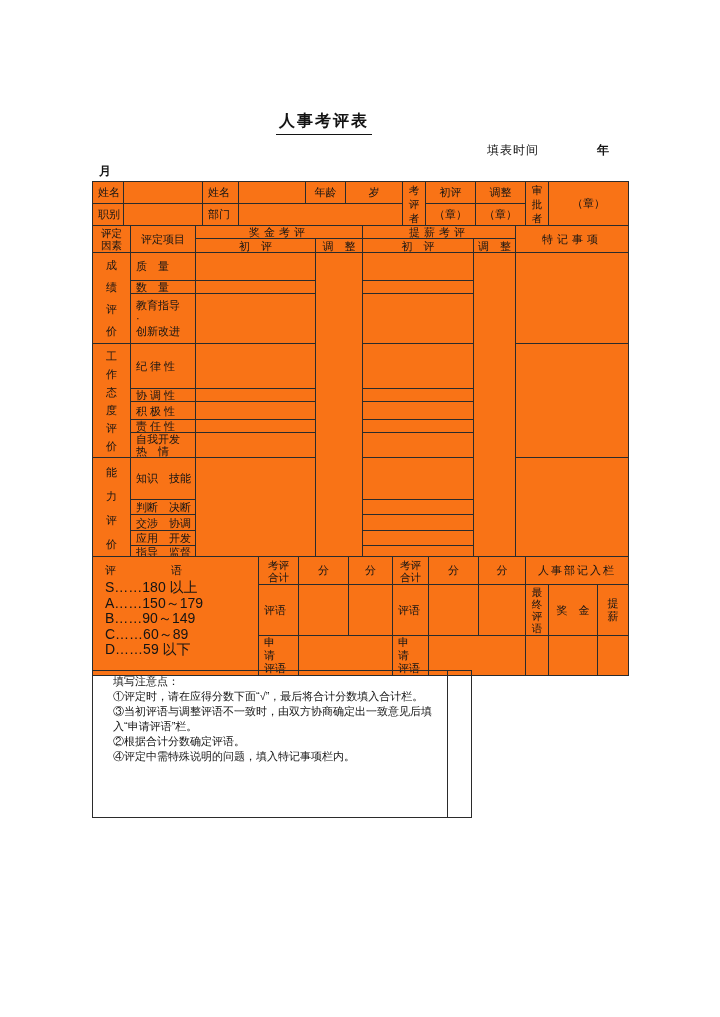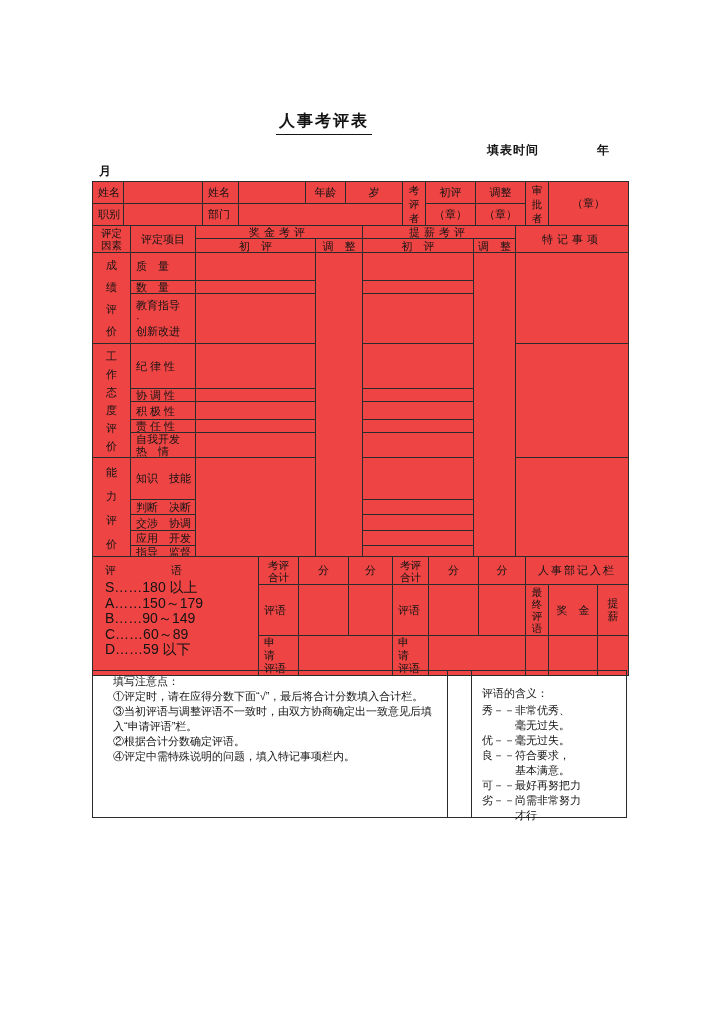--- a/index.html
+++ b/index.html
@@ -5,25 +5,25 @@
   * { box-sizing: border-box; margin: 0; padding: 0; }
   html, body { background: #fff; }
   body { font-family: "Liberation Sans", sans-serif; color: #141414; }
   .page { position: relative; width: 648px; height: 1017px; background: #fff; overflow: hidden; border-radius: 6px; }
 
   .title {
     position: absolute; top: 111px; left: 50%; transform: translateX(-50%);
     font-size: 16px; font-weight: 700; letter-spacing: 2px;
     border-bottom: 1.5px solid #141414; padding: 0 3px 2px 3px;
   }
-  .fill-time-label { position: absolute; top: 142px; left: 487px; font-size: 12px; font-weight: 700; letter-spacing: 1px; }
+  .fill-time-label { position: absolute; top: 142px; left: 487px; font-size: 12px; font-weight: 400; letter-spacing: 1px; }
   .year-label { position: absolute; top: 142px; left: 597px; font-size: 12px; font-weight: 600; }
   .month-label { position: absolute; top: 163px; left: 99px; font-size: 12px; font-weight: 600; }
 
-  table { border-collapse: collapse; table-layout: fixed; position: absolute; background: #ef4444; }
+  table { border-collapse: collapse; table-layout: fixed; position: absolute; background: #f97316; }
   td {
     border: 1px solid #2b2b2b; font-size: 11px; line-height: 13px;
     text-align: center; vertical-align: middle; padding: 0 2px; overflow: hidden;
   }
   .t-top  { left: 92px; top: 181px; width: 536px; }
   .t-eval { left: 92px; top: 225px; width: 536px; }
   .t-sum  { left: 92px; top: 556px; width: 536px; }
 
   .pre { white-space: pre-line; }
   .left { text-align: left; padding-left: 5px; }
@@ -278,26 +278,15 @@
 
   <div class="notes-wrap">
     <div class="notes-box">
       <div>填写注意点：</div>
       <div>①评定时，请在应得分数下面“√”，最后将合计分数填入合计栏。</div>
       <div>③当初评语与调整评语不一致时，由双方协商确定出一致意见后填入“申请评语”栏。</div>
       <div>②根据合计分数确定评语。</div>
       <div>④评定中需特殊说明的问题，填入特记事项栏内。</div>
     </div>
     <div class="notes-spacer"></div>
-    <div class="meaning-box">
-      <div>评语的含义：</div>
-      <div class="meaning-body">秀－－非常优秀、
-　　　毫无过失。
-优－－毫无过失。
-良－－符合要求，
-　　　基本满意。
-可－－最好再努把力
-劣－－尚需非常努力
-　　　才行</div>
-    </div>
   </div>
 
 </div>
 
 </body></html>

